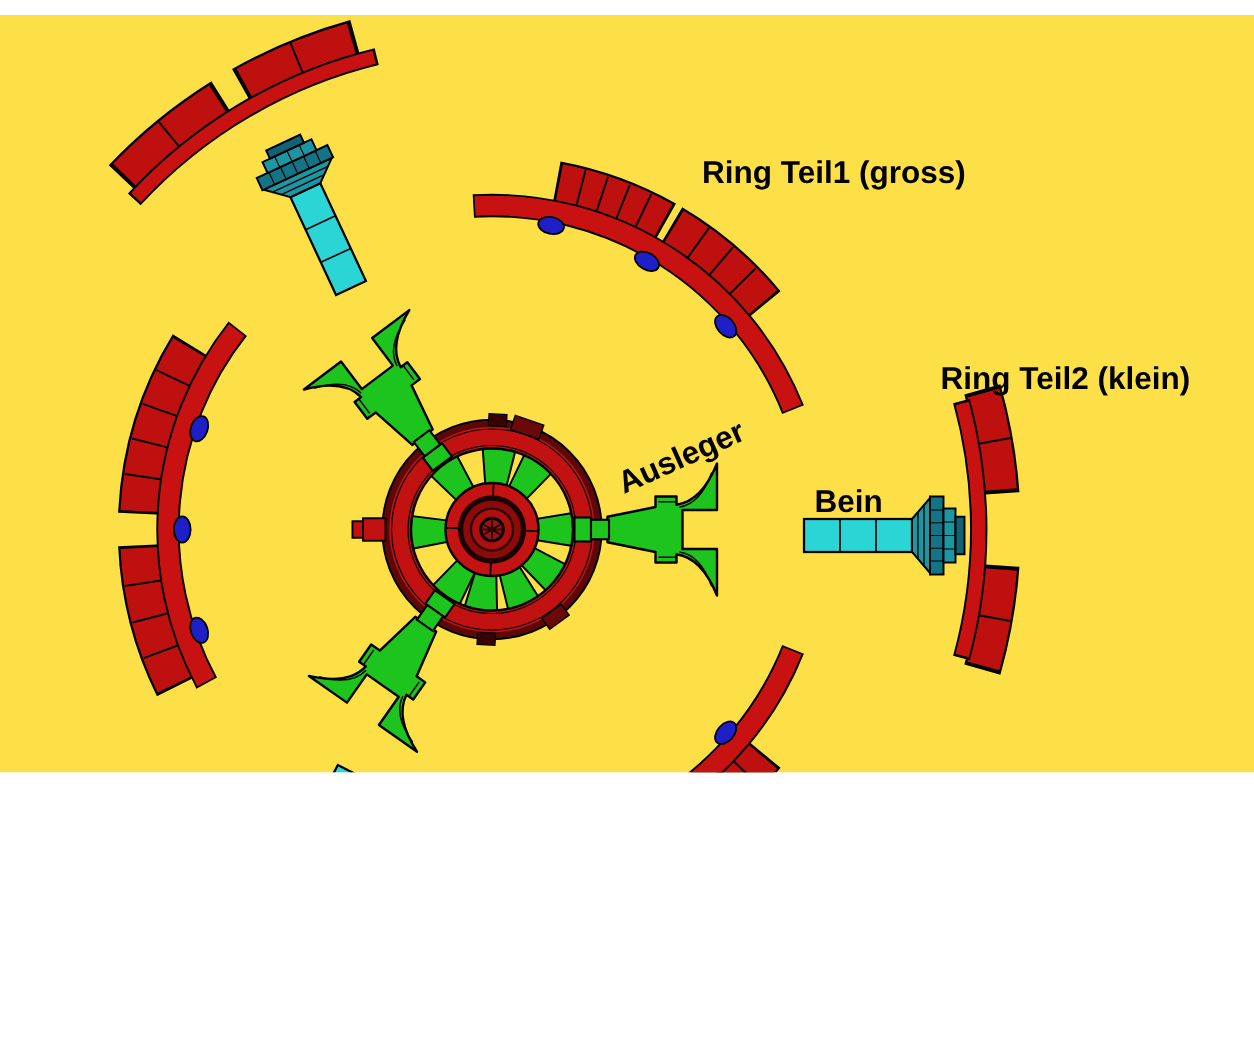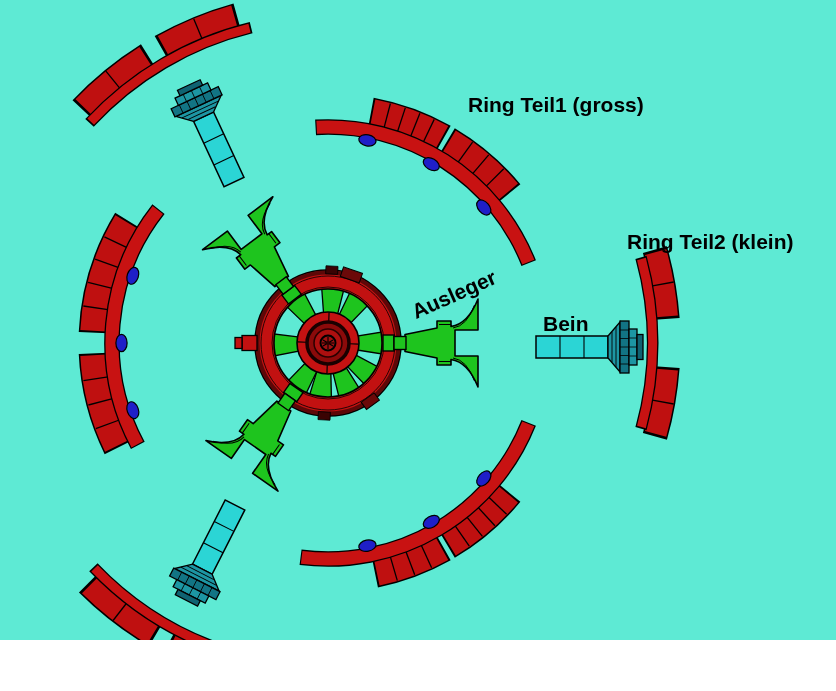--- a/index.html
+++ b/index.html
@@ -1,16 +1,16 @@
 <!DOCTYPE html>
 <html><head>
 <meta charset="utf-8">
 <style>
   html,body{margin:0;padding:0;background:#ffffff;}
-  .stage{width:836px;height:640px;position:relative;background:#5eead4;overflow:hidden;}
+  .stage{width:836px;height:505px;position:relative;background:#fde047;overflow:hidden;margin-top:10px;}
   svg{display:block;}
   .lbl{font-family:"Liberation Sans",sans-serif;font-weight:bold;font-size:21px;fill:#000000;}
 </style>
 </head>
 <body>
 
 <div class="stage">
 <svg id="cad" width="836" height="691" viewBox="0 0 836 691">
   <defs>
     <path id="wedge" d="M26,6.5 L57,11.5 L57,-11.5 L26,-6.5 Z" fill="#1ec41e" stroke="#000" stroke-width="1.3"></path>

